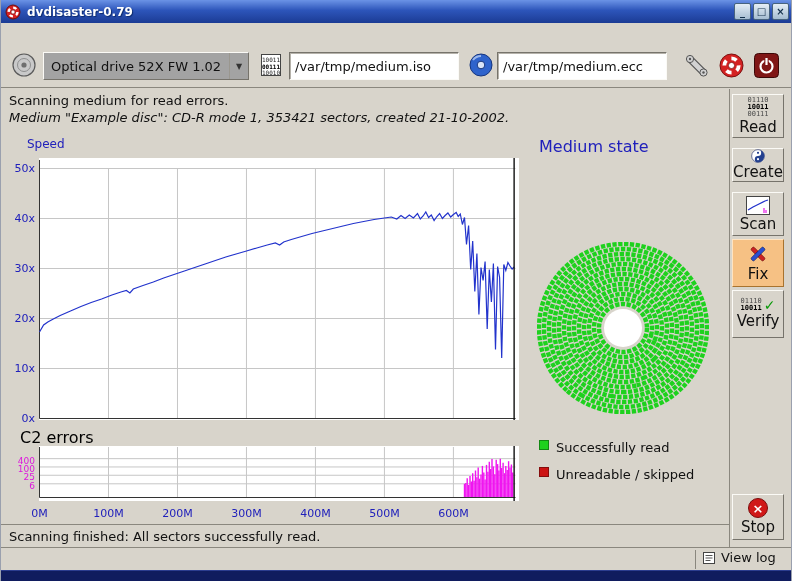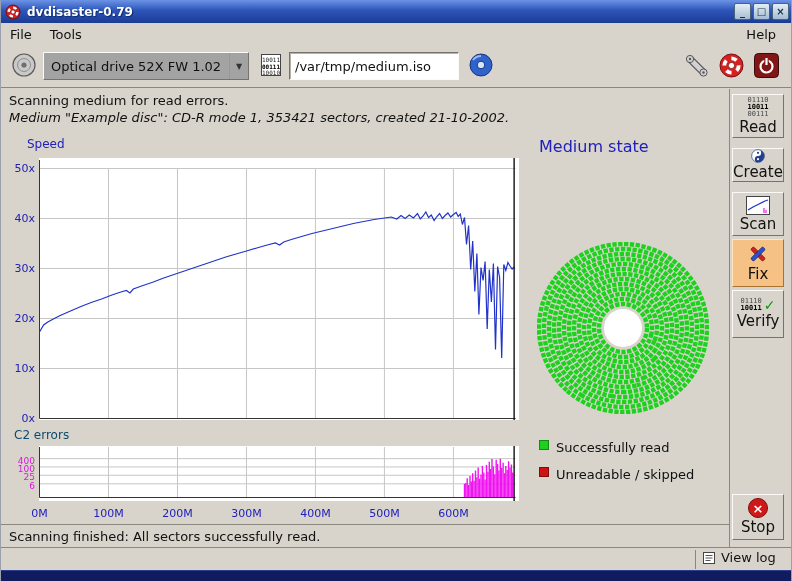--- a/index.html
+++ b/index.html
@@ -55,21 +55,21 @@
   #vsep-side{left:728px;top:89px;height:458px}
 
   
   #status-line1{position:absolute;left:8px;top:93px}
   #status-line2{position:absolute;left:8px;top:110px;font-style:italic}
   #footer-status{position:absolute;left:8px;top:529px}
 
   
   #speed-title{position:absolute;left:26px;top:137px;color:#2020bb;font-size:12px}
   #medium-title{position:absolute;left:538px;top:137px;color:#2020bb;font-size:16px}
-  #c2-title{position:absolute;left:13px;top:428px;color:#0c4a6e;font-size:12px}
+  #c2-title{position:absolute;left:19px;top:428px;color:#000000;font-size:16px}
   #speed-chart{position:absolute;left:38px;top:158px}
   #c2-chart{position:absolute;left:38px;top:446px}
   #disc{position:absolute;left:536px;top:242px}
 
   .legend-row{position:absolute;left:538px;display:flex;align-items:flex-start}
   .swatch{width:10px;height:10px;display:inline-block;margin-right:7px;border:1px solid rgba(0,0,0,.35)}
   .legend-label{font-size:13px}
 
   
   .side-btn{position:absolute;left:731px;width:52px;display:flex;flex-direction:column;
@@ -111,25 +111,20 @@
         <circle cx="8" cy="8" r="4.4" fill="none" stroke="#ffffff" stroke-width="2.4" stroke-dasharray="3.4 3.4"></circle>
         <circle cx="8" cy="8" r="2" fill="#ffffff" stroke="#6e0f0f" stroke-width="0.6"></circle>
       </svg>
     </span>
     <span class="title">dvdisaster-0.79</span>
     <span class="wbtn">_</span>
     <span class="wbtn">□</span>
     <span class="wbtn">×</span>
   </div>
 
-  <div id="menubar">
-    <span class="menu-item">File</span>
-    <span class="menu-item">Tools</span>
-    <span class="menu-item menu-help">Help</span>
-  </div>
 
   <div id="toolbar">
     <span id="drive-icon" class="tbicon">
       <svg width="26" height="26" viewBox="0 0 26 26">
         <circle cx="13" cy="13" r="11" fill="#c9c9c9" stroke="#5a5a5a" stroke-width="1.2"></circle>
         <circle cx="13" cy="13" r="6.5" fill="none" stroke="#8f8f8f"></circle>
         <circle cx="13" cy="13" r="2.6" fill="#6f6f6f"></circle>
       </svg>
     </span>
 
@@ -150,20 +145,21 @@
     </span>
     <input id="iso-entry" class="entry" spellcheck="false" value="/var/tmp/medium.iso" style="">
 
     <span id="ecc-icon" class="tbicon">
       <svg width="26" height="26" viewBox="0 0 26 26">
         <circle cx="13" cy="13" r="11" fill="#2e63cc" stroke="#16357e"></circle>
         <path d="M5 8 a10 10 0 0 1 8 -4" fill="none" stroke="#9db9ec" stroke-width="2"></path>
         <circle cx="13" cy="13" r="3.8" fill="#d8e4f8" stroke="#16357e"></circle>
       </svg>
     </span>
+    <input id="ecc-entry" class="entry" spellcheck="false" value="/var/tmp/medium.ecc" style="">
 
     <span id="prefs-btn" class="tbbtn">
       <svg width="27" height="27" viewBox="0 0 27 27">
         <line x1="8" y1="8" x2="20" y2="20" stroke="#555555" stroke-width="7.4" stroke-linecap="round"></line>
         <line x1="8" y1="8" x2="20" y2="20" stroke="#d2d2d2" stroke-width="5" stroke-linecap="round"></line>
         <circle cx="7" cy="7" r="3.6" fill="#d2d2d2" stroke="#555555"></circle>
         <circle cx="20.5" cy="20.5" r="3.6" fill="#d2d2d2" stroke="#555555"></circle>
         <circle cx="7" cy="7" r="1.2" fill="#555555"></circle>
         <circle cx="20.5" cy="20.5" r="1.2" fill="#555555"></circle>
       </svg>

